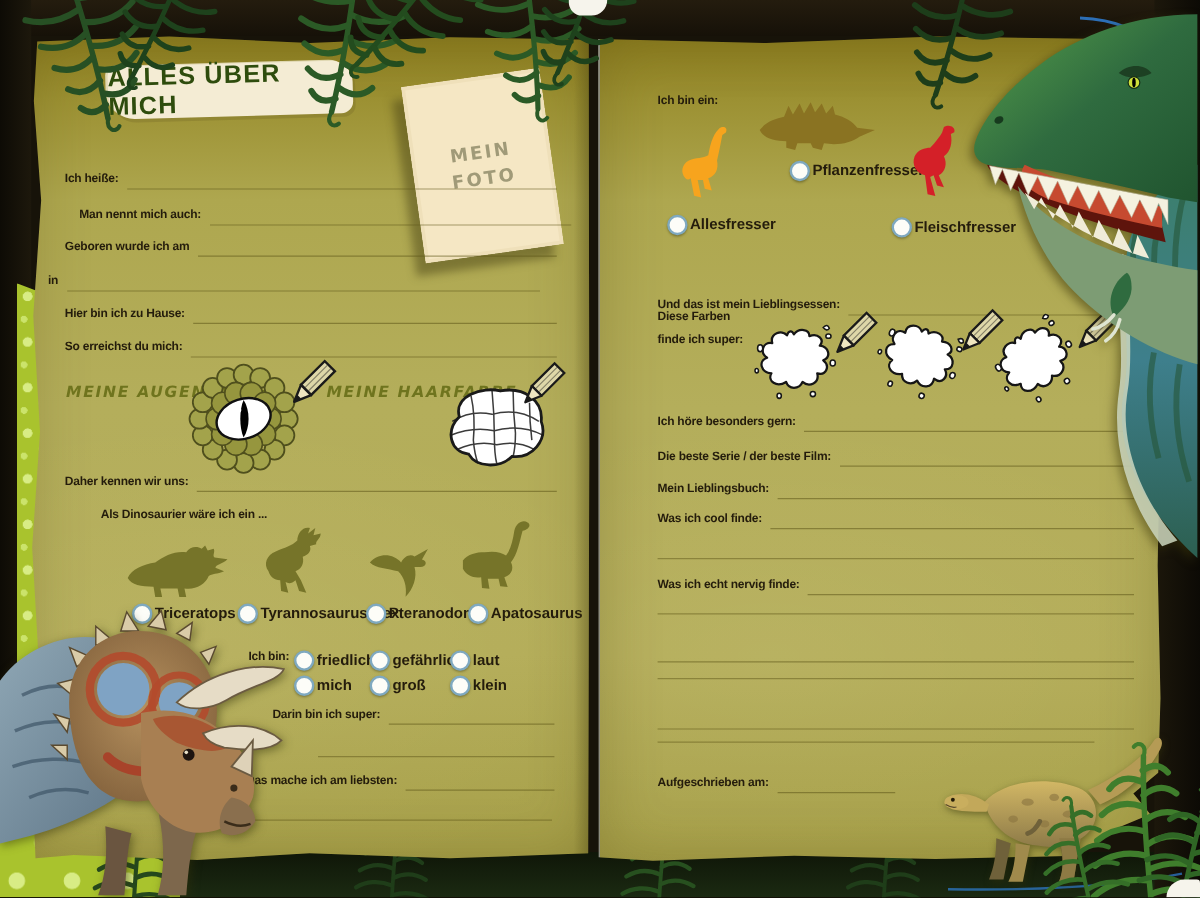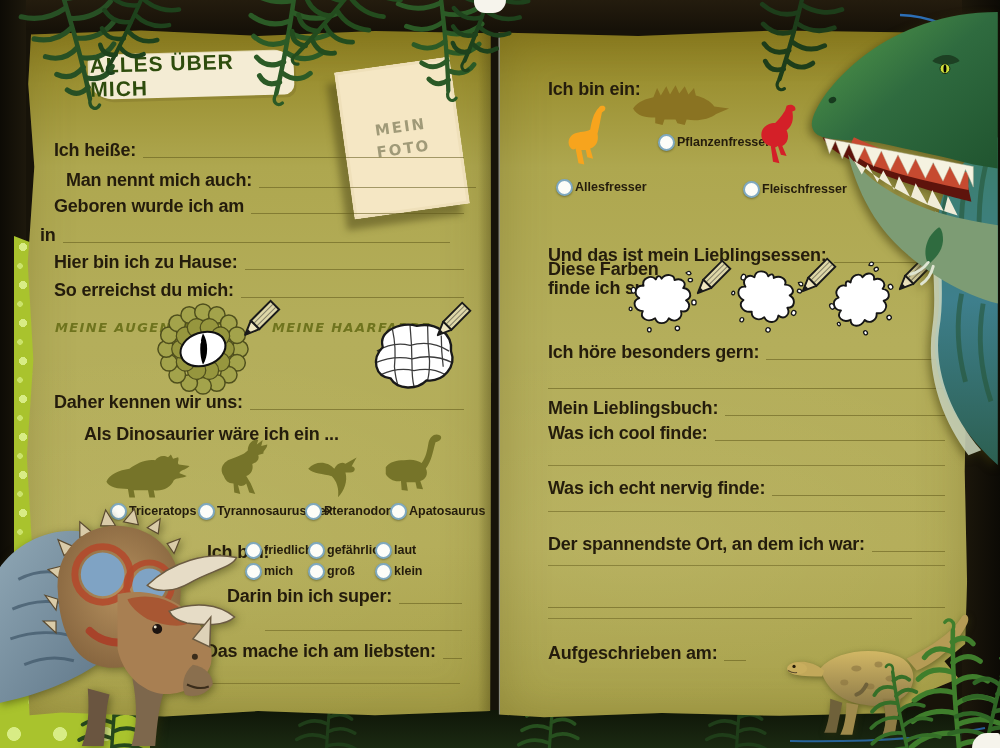--- a/index.html
+++ b/index.html
@@ -32,21 +32,21 @@
           radial-gradient(ellipse 420px 200px at 30% 75%,rgba(255,255,230,.07),rgba(0,0,0,0)),
           linear-gradient(180deg,#8b7c1e 0%,#9c9133 8%,#aea74f 20%,#b4ae5b 45%,#b3ac57 75%,#a69f48 100%);
         box-shadow:inset 0 0 50px rgba(85,75,15,.3);}
   #page-left{left:24px;top:29px;width:468px;height:689px;
         clip-path:polygon(1.5% .8%,25% .2%,50% 1%,75% .3%,99.7% .6%,99.8% 50%,99.6% 99%,75% 99.6%,50% 99%,30% 99.8%,8% 99.2%,1.2% 99.6%,.4% 88%,1.8% 76%,.6% 62%,2% 48%,.8% 34%,2.2% 20%,.9% 8%);}
   #page-right{left:497px;top:29px;width:468px;height:691px;border-left:3px solid #8d8d7e;
         clip-path:polygon(.3% .5%,30% 1%,60% .2%,99% .6%,99.7% 12%,99.2% 28%,99.8% 46%,99.3% 64%,99.8% 80%,99.4% 89%,95% 91.5%,98% 94%,91% 96%,85% 99%,60% 99.4%,35% 99%,10% 99.6%,.4% 99.2%);}
   #page-left::after{content:"";position:absolute;right:0;top:0;width:14px;height:100%;
         background:linear-gradient(270deg,rgba(70,64,16,.38),rgba(0,0,0,0));}
   
-  .lbl{font-weight:bold;font-size:18px;color:#241c0c;letter-spacing:-.2px;white-space:nowrap;}
+  .lbl{font-weight:bold;font-size:10px;color:#241c0c;letter-spacing:-.2px;white-space:nowrap;}
   .f{position:absolute;display:flex;align-items:flex-end;}
   .f .lbl{padding-right:7px;line-height:16px;}
   .ln{flex:1;height:15px;border-bottom:1.4px solid rgba(95,88,26,.55);}
   .ln-only{position:absolute;height:0;border-bottom:1.4px solid rgba(95,88,26,.5);}
   .hand{position:absolute;font-family:"DejaVu Sans",sans-serif;font-style:italic;font-weight:bold;
         font-size:13px;letter-spacing:1.4px;color:#6f741e;white-space:nowrap;}
   #title-banner{position:absolute;left:66px;top:24px;width:204px;height:44px;background:#f4ecd4;
         border-radius:8px 18px 10px 22px;transform:rotate(-1.6deg);display:flex;align-items:center;justify-content:center;
         box-shadow:2px 3px 0 rgba(120,110,40,.35),-2px -1px 0 rgba(244,236,212,.8);}
   #title-banner span{font-weight:bold;font-size:21px;letter-spacing:1px;color:#2e4c0d;}
@@ -352,40 +352,40 @@
       </svg>
     <svg class="deco" style="left:402px;top:224px;width:24px;height:44px;transform:rotate(45deg);z-index:4">
         <use href="#pencil"></use>
       </svg>
 
     <div class="f" style="left:48px;top:315px;width:397px;">
       <span class="lbl">Ich höre besonders gern:</span>
       <span class="ln"></span>
     </div>
     <div class="f" style="left:48px;top:344px;width:397px;">
+      <span class="lbl">Die beste Serie / der beste Film:</span>
       <span class="ln"></span>
     </div>
     <div class="f" style="left:48px;top:371px;width:397px;">
       <span class="lbl">Mein Lieblingsbuch:</span>
       <span class="ln"></span>
     </div>
     <div class="f" style="left:48px;top:396px;width:397px;">
       <span class="lbl">Was ich cool finde:</span>
       <span class="ln"></span>
     </div>
     <div class="ln-only" style="left:48px;top:436px;width:397px;"></div>
 
     <div class="f" style="left:48px;top:451px;width:397px;">
       <span class="lbl">Was ich echt nervig finde:</span>
       <span class="ln"></span>
     </div>
     <div class="ln-only" style="left:48px;top:482px;width:397px;"></div>
 
     <div class="f" style="left:48px;top:507px;width:397px;">
-      <span class="lbl">Der spannendste Ort, an dem ich war:</span>
       <span class="ln"></span>
     </div>
     <div class="ln-only" style="left:48px;top:536px;width:397px;"></div>
 
     <div class="f" style="left:48px;top:563px;width:397px;">
       <span class="ln"></span>
     </div>
     <div class="ln-only" style="left:48px;top:589px;width:364px;"></div>
 
     <div class="f" style="left:48px;top:616px;width:198px;">

